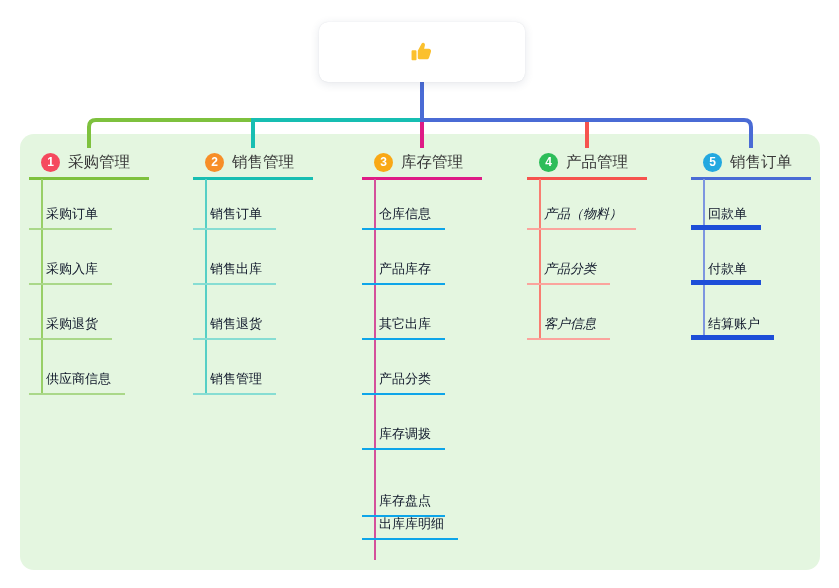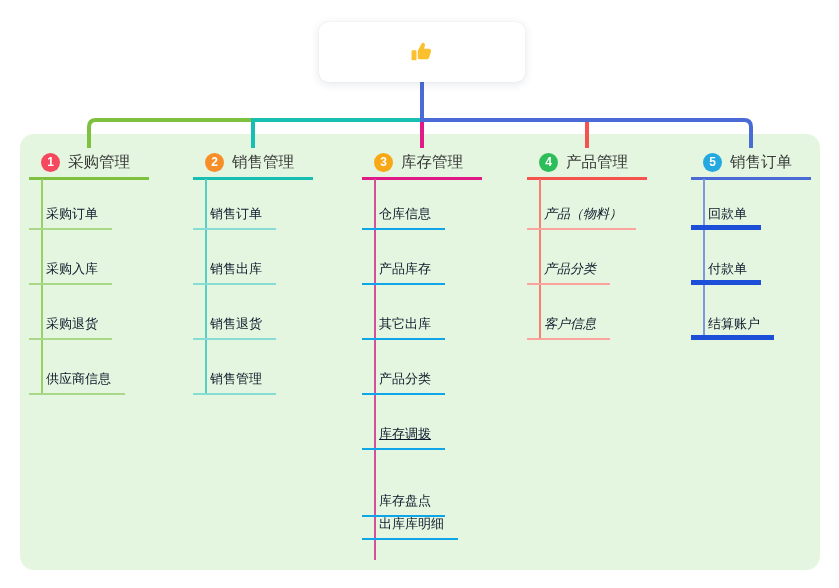--- a/index.html
+++ b/index.html
@@ -57,21 +57,21 @@
   .b4 .badge{background:#2dbd59;}
   .b5 .branch-head{border-bottom:3px solid #4a6bd5;}
   .b5 .trunk{background:#7d96e0;}
   .b5 .child{border-bottom:5px solid #1d4ed8;}
   .b5 .badge{background:#23a8e0;}
 
   .branch.c1{left:29px;}  .branch.c2{left:193px;} .branch.c3{left:362px;}
   .branch.c4{left:527px;} .branch.c5{left:691px;}
   
   .child.r0{top:56px;} .child.r1{top:111px;} .child.r2{top:166px;}
-  .child.r3{top:221px;} .child.r4{top:276px;text-decoration:underline;} .child.r5{top:343px;} .child.r6{top:366px;}
+  .child.r3{top:221px;} .child.r4{top:276px;} .child.r5{top:343px;} .child.r6{top:366px;}
   .trunk.len3{top:31px;height:161px;}
   .trunk.len4{top:31px;height:216px;}
   .trunk.len7{top:31px;height:381px;}
 </style>
 </head>
 <body>
 
 <div class="panel"></div>
 
 <svg class="wires" viewBox="0 0 839 588" aria-hidden="true">

